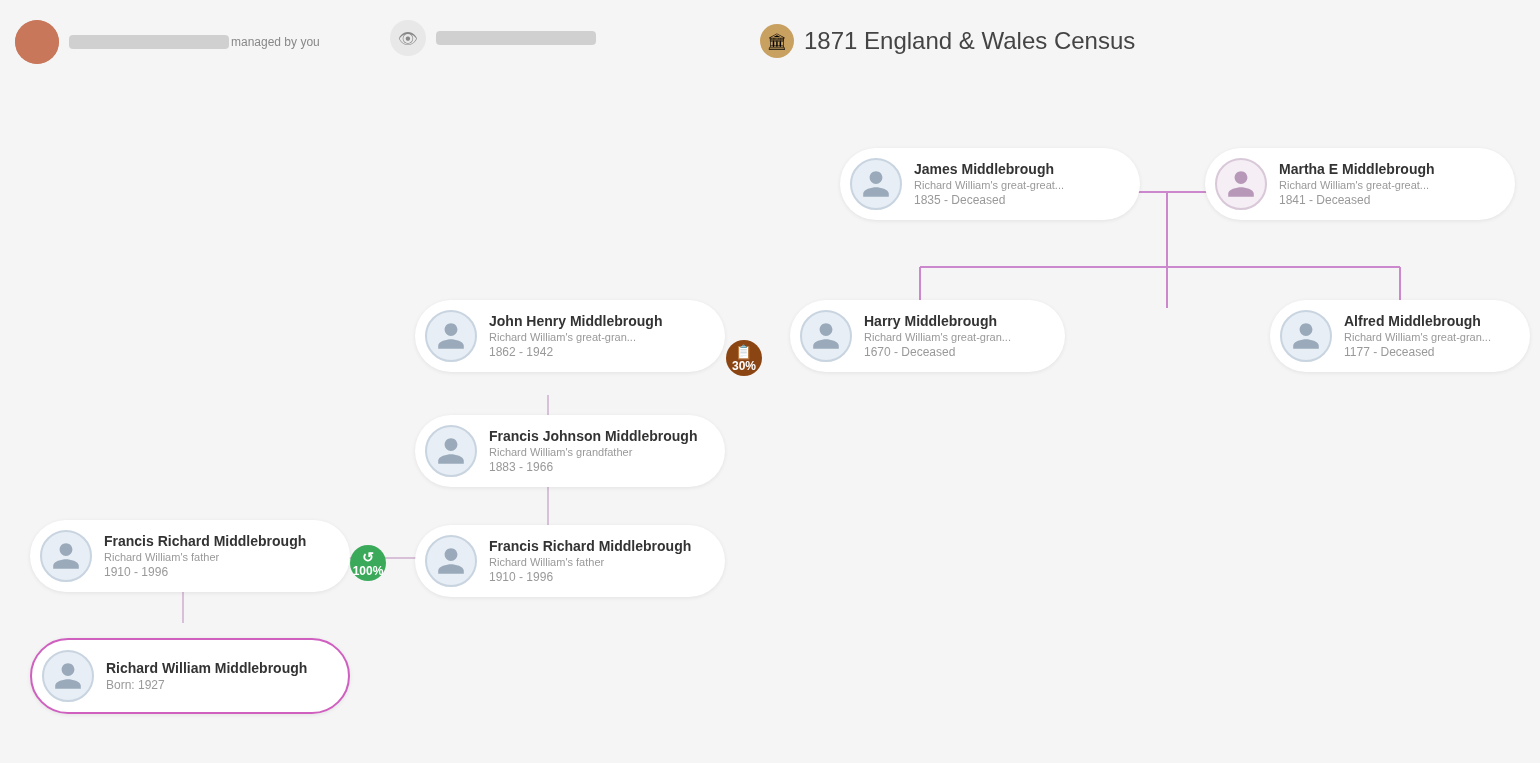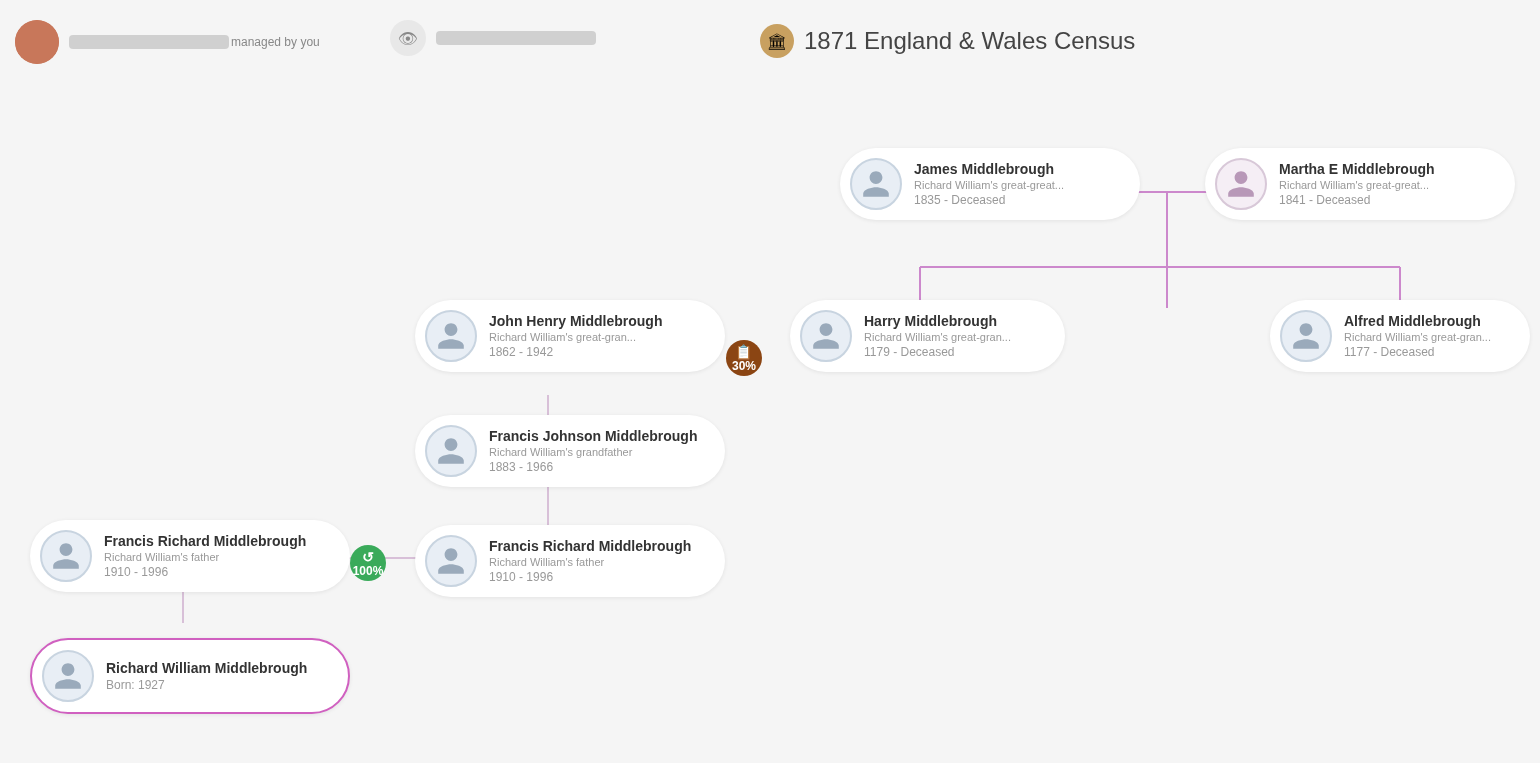--- a/index.html
+++ b/index.html
@@ -360,21 +360,21 @@
 
   <div class="person-card" style="left:790px; top:300px; width:275px;">
     <div class="person-avatar">
       <svg viewBox="0 0 24 24" xmlns="http://www.w3.org/2000/svg">
         <path d="M12 12c2.7 0 4.8-2.1 4.8-4.8S14.7 2.4 12 2.4 7.2 4.5 7.2 7.2 9.3 12 12 12zm0 2.4c-3.2 0-9.6 1.6-9.6 4.8v2.4h19.2v-2.4c0-3.2-6.4-4.8-9.6-4.8z"></path>
       </svg>
     </div>
     <div class="person-info">
       <span class="person-name">Harry Middlebrough</span>
       <span class="person-relation">Richard William's great-gran...</span>
-      <span class="person-dates">1179 - Deceased</span>
+      <span class="person-dates">1670 - Deceased</span>
     </div>
   </div>
 
   <div class="person-card" style="left:1270px; top:300px; width:260px;">
     <div class="person-avatar">
       <svg viewBox="0 0 24 24" xmlns="http://www.w3.org/2000/svg">
         <path d="M12 12c2.7 0 4.8-2.1 4.8-4.8S14.7 2.4 12 2.4 7.2 4.5 7.2 7.2 9.3 12 12 12zm0 2.4c-3.2 0-9.6 1.6-9.6 4.8v2.4h19.2v-2.4c0-3.2-6.4-4.8-9.6-4.8z"></path>
       </svg>
     </div>
     <div class="person-info">

